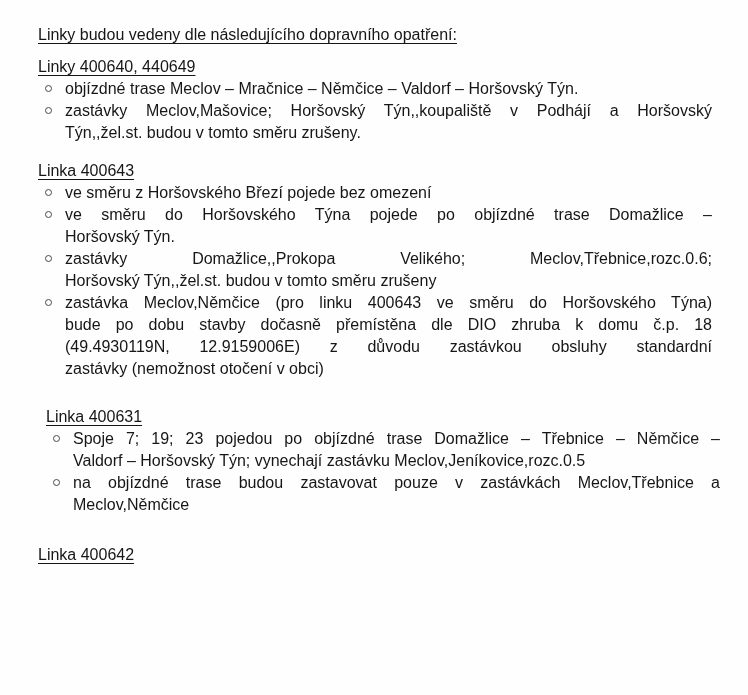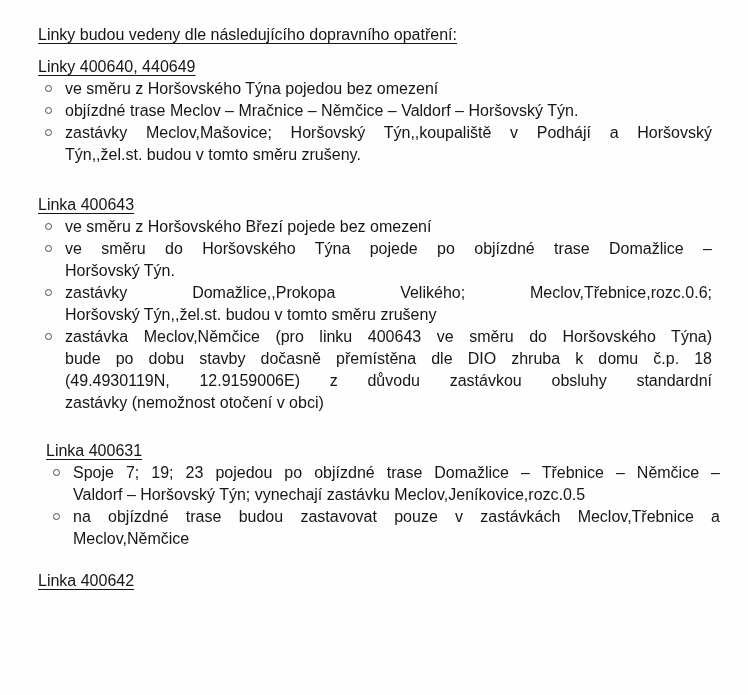--- a/index.html
+++ b/index.html
@@ -22,23 +22,23 @@
   .u {
     text-decoration: underline;
     text-underline-offset: 3px;
     text-decoration-thickness: 1px;
   }
   .title {
     margin-bottom: 10px;
     white-space: nowrap;
   }
   .section-1 { margin-top: 8px; }
-  .section-2 { margin-top: 28px; }
+  .section-2 { margin-top: 16px; }
   .section-3 { margin-top: 26px; margin-left: 8px; }
-  .section-4 { margin-top: 20px; }
+  .section-4 { margin-top: 28px; }
   .heading { margin-bottom: 0; }
   .blist { margin: 0; padding: 0; }
   .li {
     position: relative;
     padding-left: 27px;
     margin: 0;
   }
   .marker {
     position: absolute;
     left: 7px;
@@ -63,26 +63,20 @@
 </head>
 <body>
 
 <div class="page">
 
   <div class="title u">Linky budou vedeny dle následujícího dopravního opatření:</div>
 
   <div class="section section-1">
     <div class="heading u">Linky 400640, 440649</div>
     <div class="blist">
-      <div class="li">
-        <span class="marker"></span>
-        <div class="li-text">
-          <div class="ln">ve směru z Horšovského Týna pojedou bez omezení</div>
-        </div>
-      </div>
       <div class="li">
         <span class="marker"></span>
         <div class="li-text">
           <div class="ln">objízdné trase Meclov – Mračnice – Němčice – Valdorf – Horšovský Týn.</div>
         </div>
       </div>
       <div class="li">
         <span class="marker"></span>
         <div class="li-text">
           <div class="ln">zastávky Meclov,Mašovice; Horšovský Týn,,koupaliště v Podhájí a Horšovský</div>

